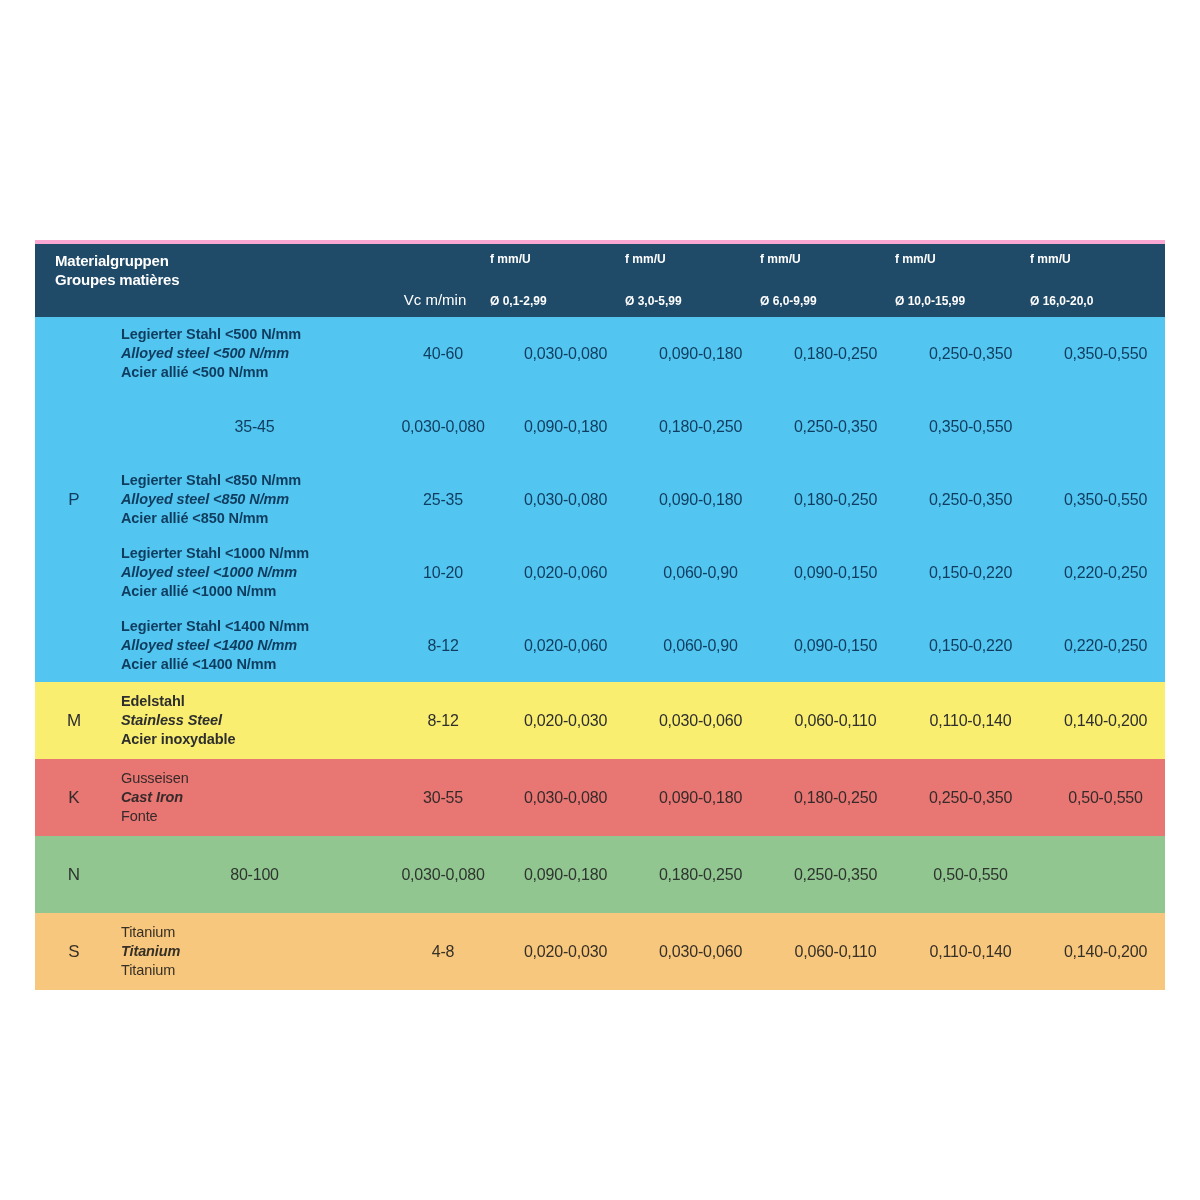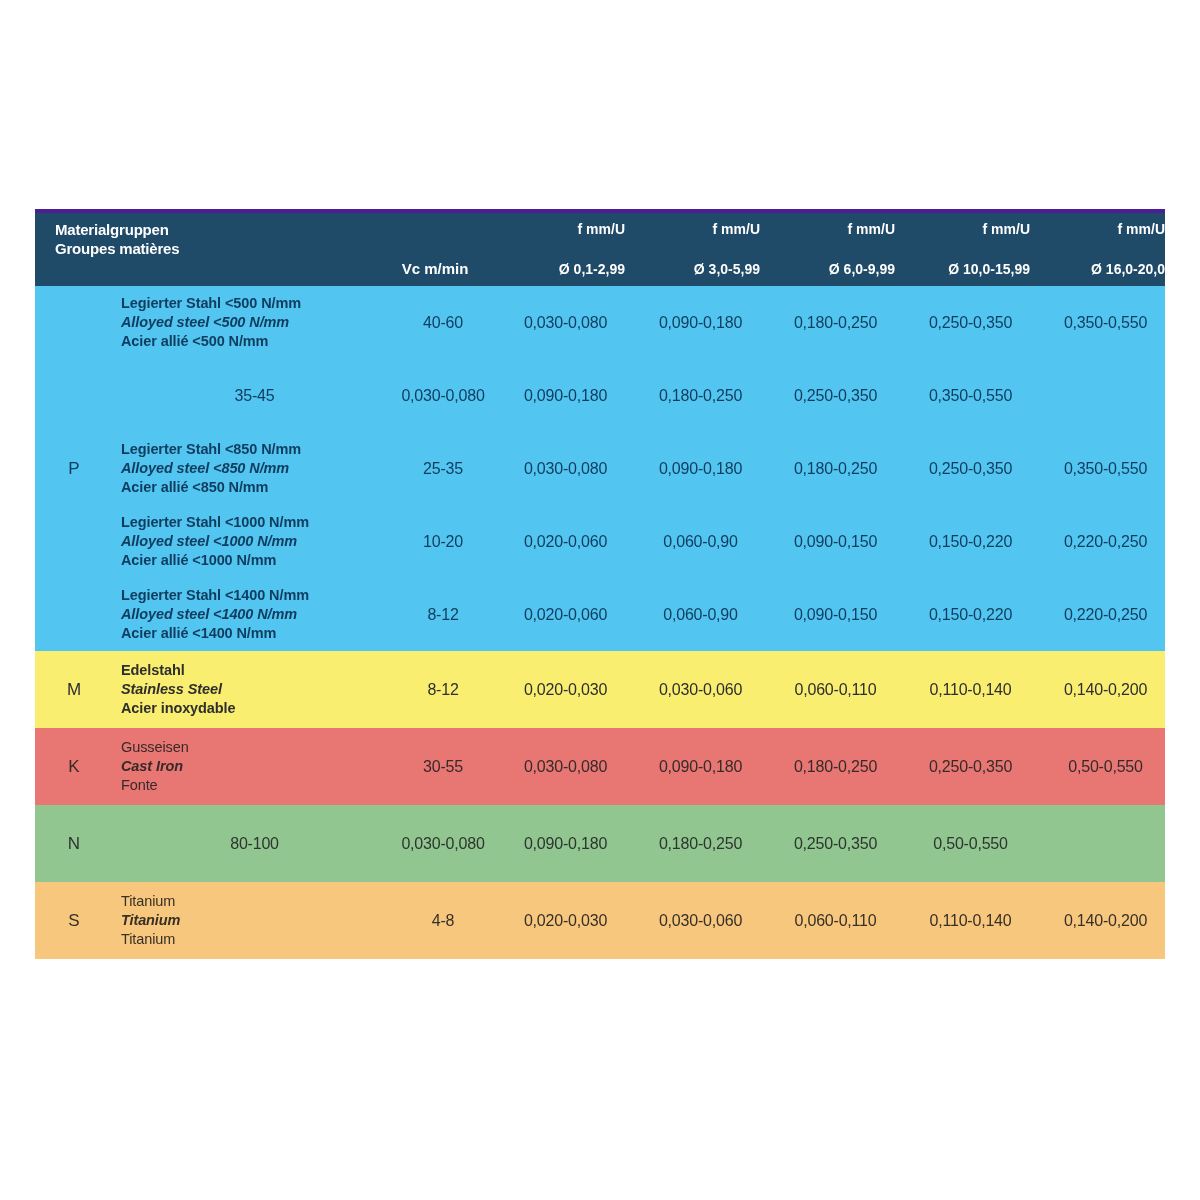--- a/index.html
+++ b/index.html
@@ -5,23 +5,23 @@
   html, body { margin: 0; padding: 0; }
   body {
     width: 1200px; height: 1200px;
     background: #ffffff;
     font-family: "Liberation Sans", sans-serif;
     position: relative;
     overflow: hidden;
   }
   .table {
     position: absolute;
-    left: 35px; top: 209px;
+    left: 35px; top: 240px;
     width: 1130px;
-    border-top: 4px solid #4c1d95;
+    border-top: 4px solid #f9a8d4;
     box-sizing: content-box;
   }
   
   .header {
     height: 73px;
     background: #1f4a68;
     color: #ffffff;
     display: grid;
     grid-template-columns: 345px 110px repeat(5, 135px);
     box-sizing: border-box;
@@ -30,28 +30,28 @@
     padding: 7px 0 0 20px;
     display: flex; flex-direction: column;
     font-size: 15px; font-weight: bold;
     line-height: 19px;
     letter-spacing: -0.2px;
   }
   .h-title .l2 { font-style: italic; }
   .h-vc {
     display: flex; align-items: flex-end; justify-content: center;
     padding-bottom: 9px;
-    font-size: 15px; font-weight: bold; margin-top: 16px;
+    font-size: 15px; font-weight: normal; margin-top: 16px;
   }
   .h-feed {
     display: flex; flex-direction: column;
-    justify-content: space-between; align-items: flex-end;
+    justify-content: space-between; align-items: flex-start;
     padding: 8px 0 9px 0;
     box-sizing: border-box;
-    font-size: 14px; font-weight: bold;
+    font-size: 12px; font-weight: bold;
   }
   
   .group { display: flex; }
   .cell.letter {
     width: 78px; flex: 0 0 78px;
     display: flex; align-items: center; justify-content: center;
     font-size: 17px;
   }
   .rows { flex: 1 1 auto; margin-left: 8px; }
   .row {

